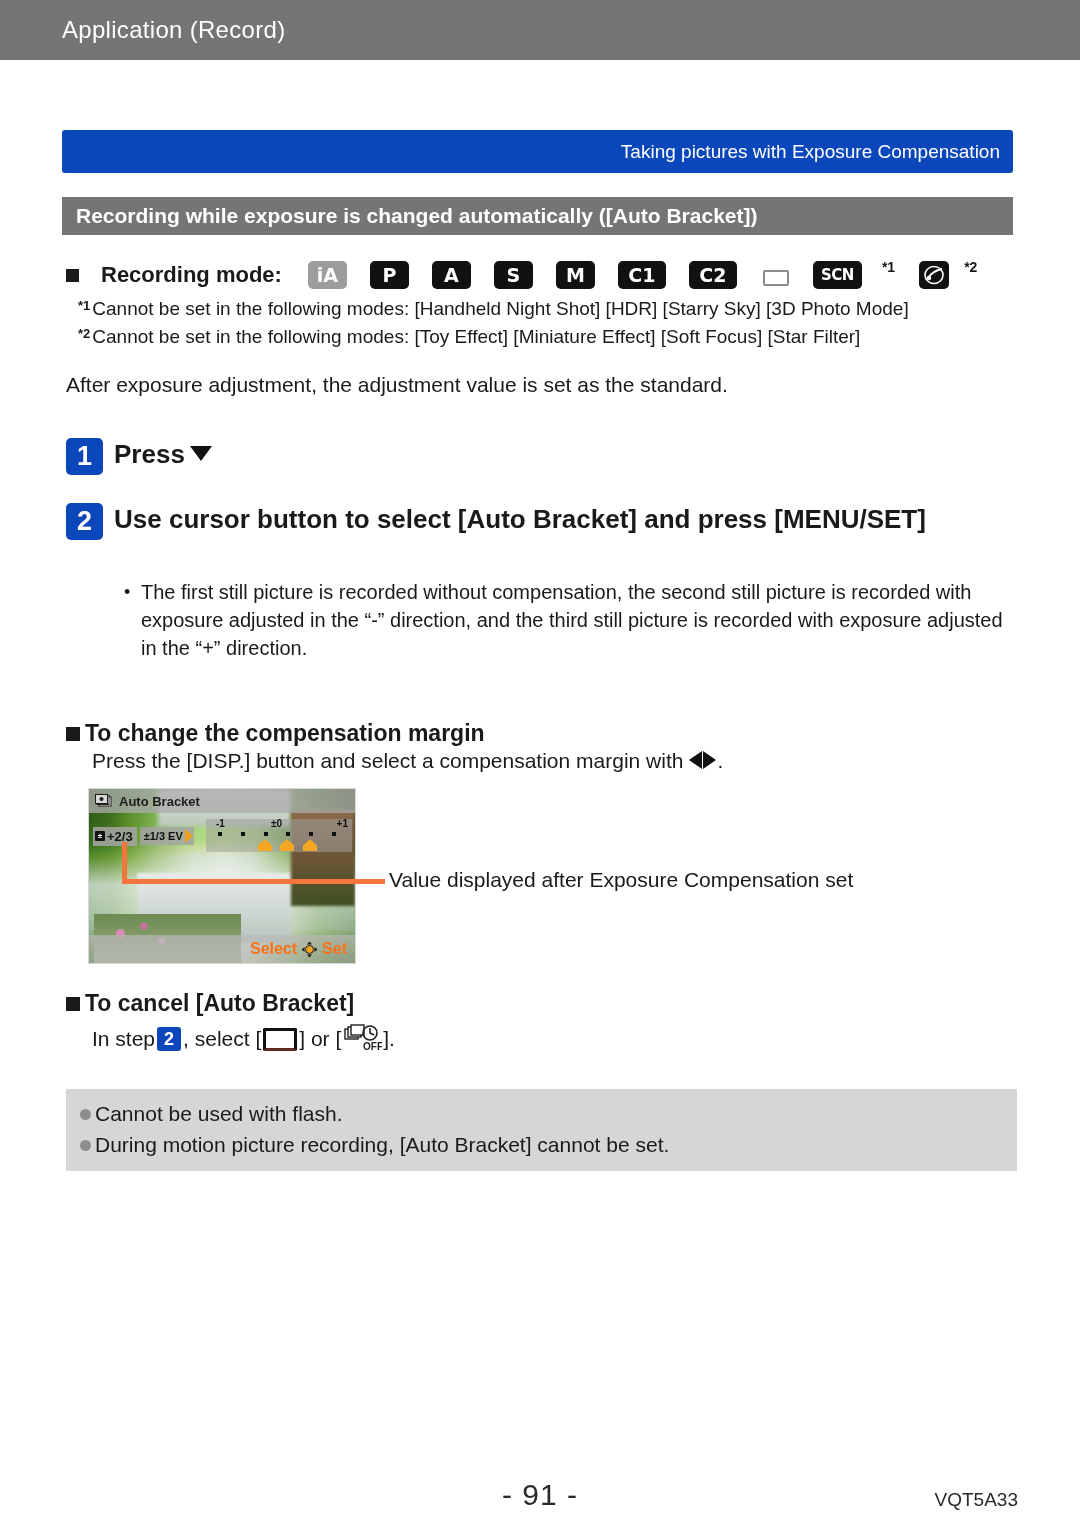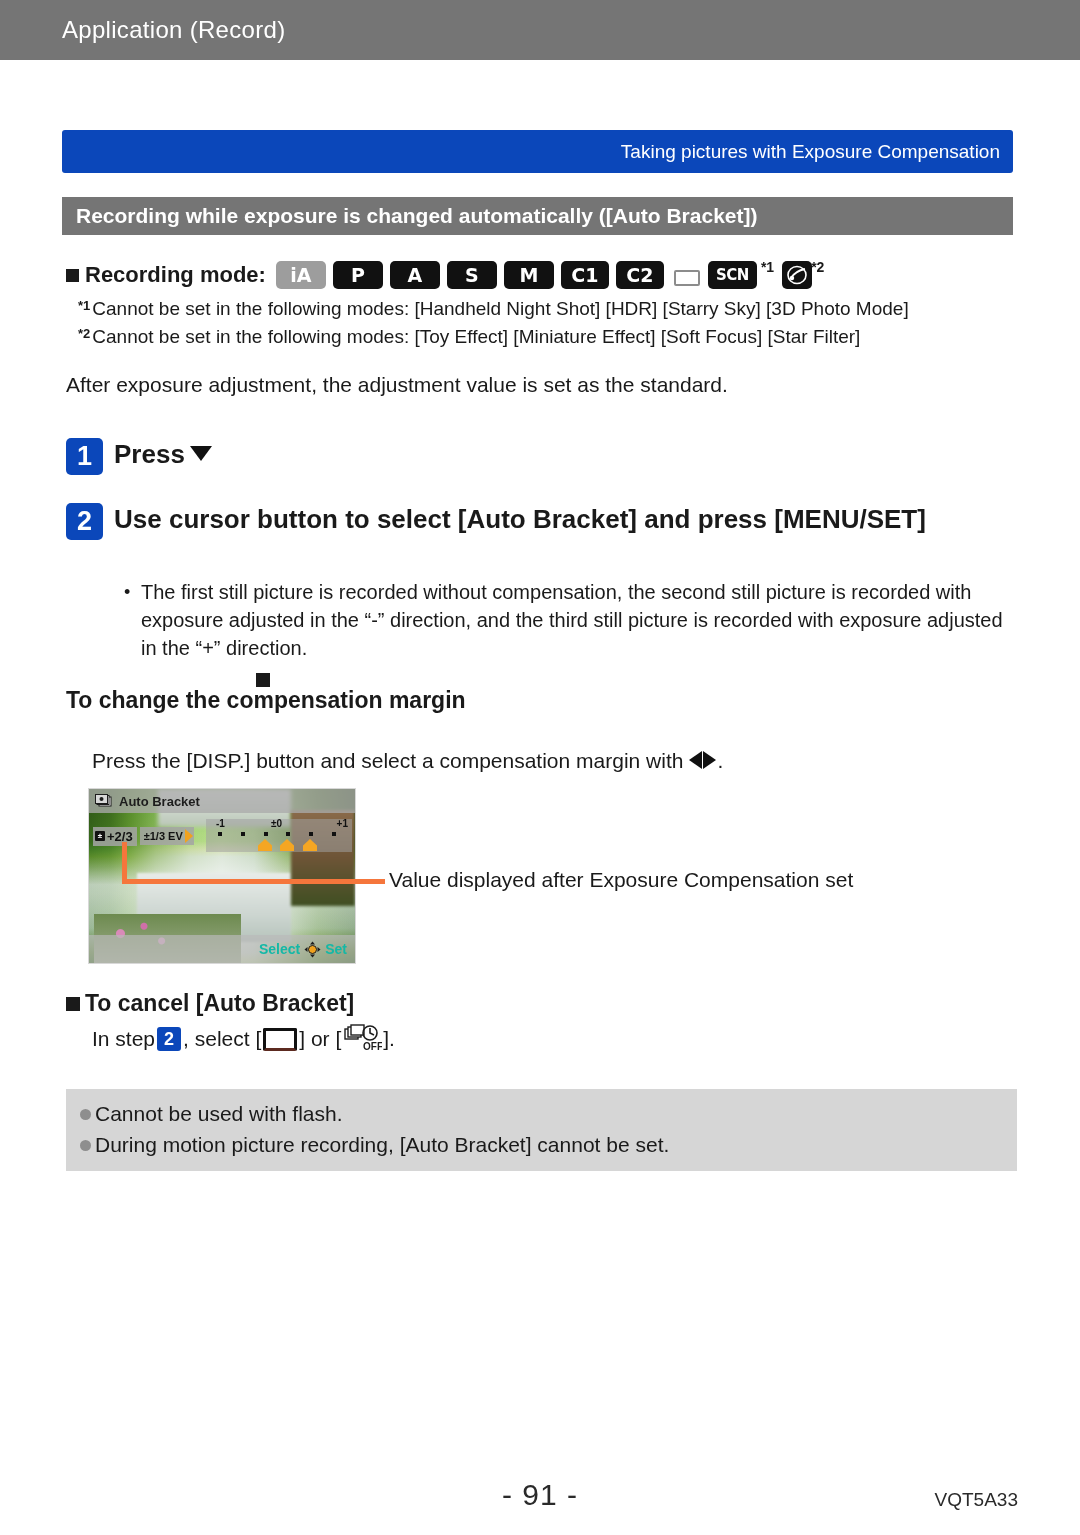--- a/index.html
+++ b/index.html
@@ -69,38 +69,39 @@
     font-weight: bold;
   }
 
   
   .rec-mode-row {
     position: absolute;
     left: 66px; top: 258px;
     display: flex;
     align-items: center;
     height: 34px;
+    gap: 16px;
   }
   .sq-bullet {
     display: inline-block;
     width: 13px; height: 13px;
     background: #1a1a1a;
     margin-right: 6px;
   }
   .rec-mode-label {
     font-size: 22px;
     font-weight: bold;
     margin-right: 10px;
     white-space: nowrap;
   }
   .mode-icon {
     display: inline-flex;
     align-items: center;
     justify-content: center;
-    width: 50px; height: 28px;
+    width: 39px; height: 28px;
     border-radius: 5px;
     background: #111111;
     color: #ffffff;
     font-size: 19px;
     font-weight: bold;
     margin-right: 7px;
     font-family: "DejaVu Sans", sans-serif;
     line-height: 1;
   }
   .mode-icon.gray { background: #9d9d9d; }
@@ -216,21 +217,21 @@
 
   
   .subsec-heading {
     position: absolute;
     display: flex;
     align-items: center;
     font-size: 23px;
     font-weight: bold;
   }
   .subsec-heading .sq-bullet { width: 14px; height: 14px; margin-right: 5px;}
-  #margin-heading { left: 66px; top: 673px; flex-direction: column; }
+  #margin-heading { left: 66px; top: 720px; }
   #cancel-heading { left: 66px; top: 990px; }
 
   .subsec-body {
     position: absolute;
     font-size: 21px;
     line-height: 30px;
   }
   #margin-body { left: 92px; top: 746px; }
   #cancel-body { left: 92px; top: 1024px; display:flex; align-items:center;}
 
@@ -443,23 +444,23 @@
     left: 0; bottom: 0;
     width: 100%; height: 28px;
     background: rgba(185,185,185,0.68);
     display: flex;
     align-items: center;
     justify-content: flex-end;
     padding-right: 8px;
     box-sizing: border-box;
   }
   .cam-footer-text {
-    font-size: 14px;
-    font-weight: bold;
-    color: #14b8a6;
+    font-size: 16px;
+    font-weight: bold;
+    color: #f97316;
   }
   .cam-footer-glyph {
     display: inline-block;
     width: 17px; height: 17px;
     margin: 0 4px;
     position: relative;
   }
 
   
   .callout-line {

